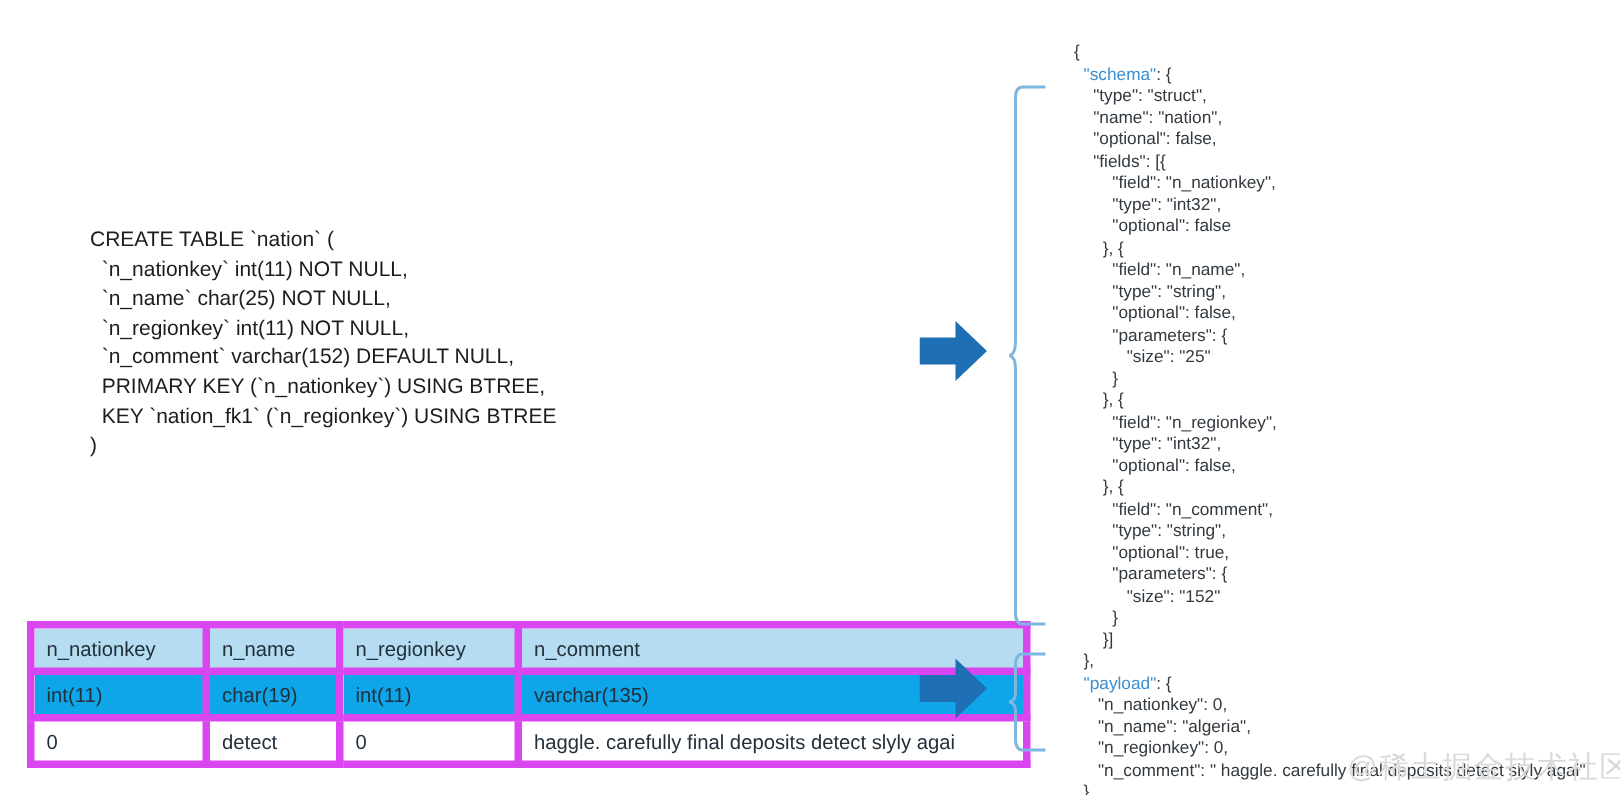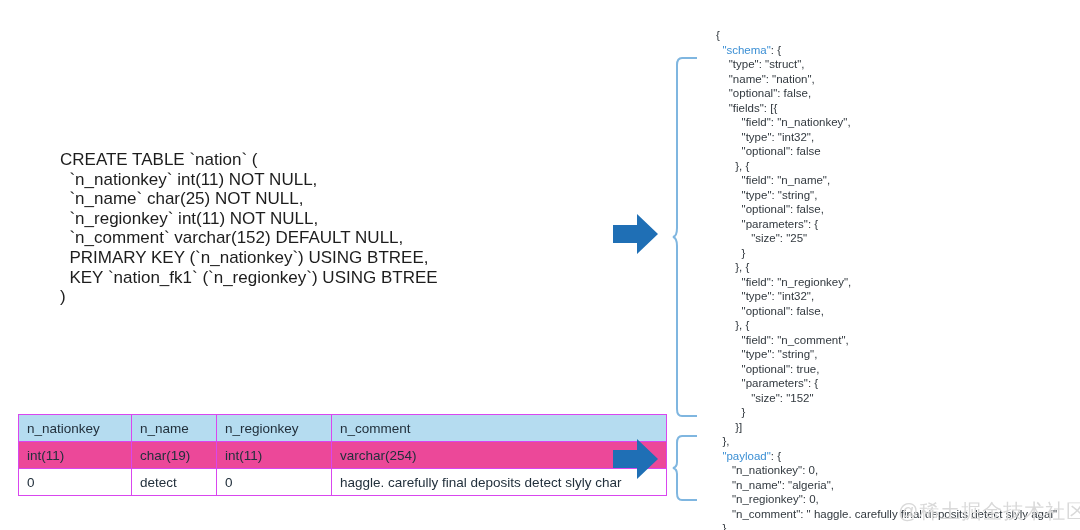--- a/index.html
+++ b/index.html
@@ -16,49 +16,49 @@
     color: #2b2b2b;
   }
 
   
   #ddl-block {
     position: absolute;
     left: 60px;
     top: 150px;
     width: 470px;
     font-family: "Liberation Sans", sans-serif;
-    font-size: 17px;
+    font-size: 14px;
     line-height: 19.6px;
     color: #1d1d1d;
     white-space: pre;
   }
   .ddl-line { white-space: pre; }
 
   
   #schema-table {
     position: absolute;
     left: 18px;
     top: 414px;
     width: 584px;
     border-collapse: collapse;
     font-size: 13.5px;
     color: #22303c;
     table-layout: fixed;
   }
   #schema-table td, #schema-table th {
-    border: 1px solid #d946ef;
+    border: 5px solid #d946ef;
     padding: 5px 8px;
     text-align: left;
     font-weight: normal;
     height: 16px;
     overflow: hidden;
     white-space: nowrap;
   }
   #schema-table thead th { background: #b5dcf0; }
-  #schema-table tr.type-row td { background: #ec4899; }
+  #schema-table tr.type-row td { background: #0ea5e9; }
   #schema-table tr.data-row td { background: #ffffff; }
   .col-0 { width: 96px; }
   .col-1 { width: 68px; margin-top: 31px; }
   .col-2 { width: 98px; }
   .col-3 { width: 318px; }
 
   
   .arrow {
     position: absolute;
     width: 46px;
@@ -111,27 +111,27 @@
       <th class="col-1">n_name</th>
       <th class="col-2">n_regionkey</th>
       <th class="col-3">n_comment</th>
     </tr>
   </thead>
   <tbody>
     <tr class="type-row">
       <td class="col-0">int(11)</td>
       <td class="col-1">char(19)</td>
       <td class="col-2">int(11)</td>
-      <td class="col-3">varchar(254)</td>
+      <td class="col-3">varchar(135)</td>
     </tr>
     <tr class="data-row">
       <td class="col-0">0</td>
       <td class="col-1">detect</td>
       <td class="col-2">0</td>
-      <td class="col-3">haggle. carefully final deposits detect slyly char</td>
+      <td class="col-3">haggle. carefully final deposits detect slyly agai</td>
     </tr>
   </tbody>
 </table>
 
 <svg class="arrow" id="arrow-schema" viewBox="0 0 46 42">
   <polygon points="0,12 24,12 24,1 45,21 24,41 24,30 0,30" fill="#1f6fb5"></polygon>
 </svg>
 
 <svg class="arrow" id="arrow-payload" viewBox="0 0 46 42">
   <polygon points="0,12 24,12 24,1 45,21 24,41 24,30 0,30" fill="#1f6fb5"></polygon>

